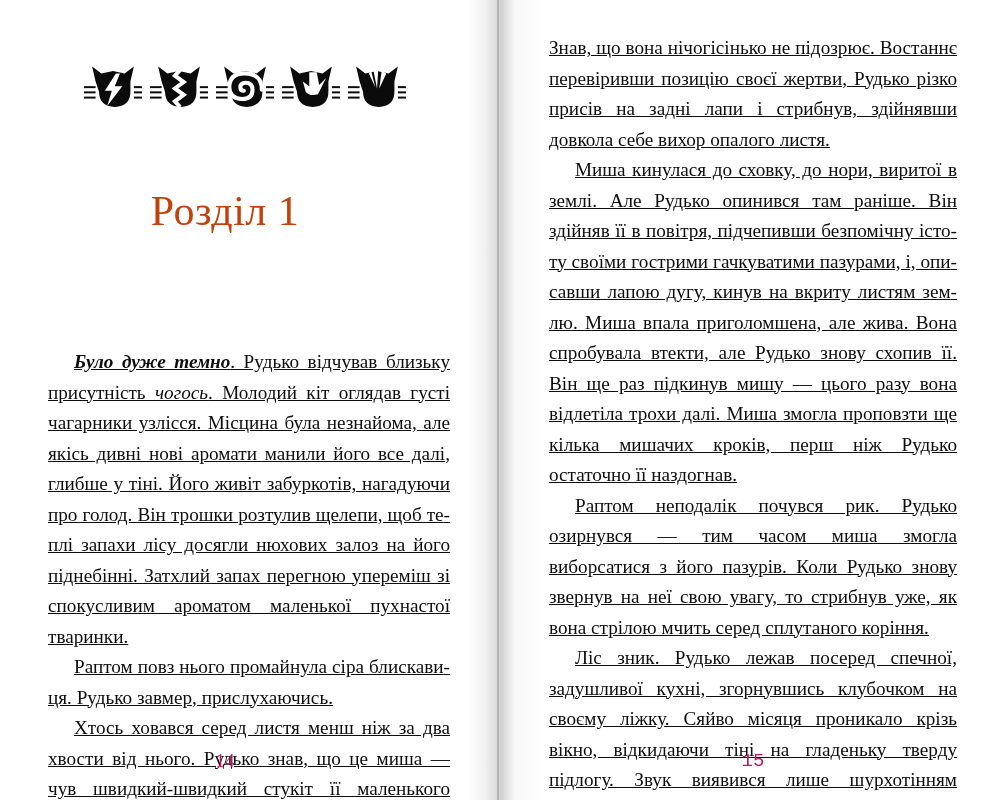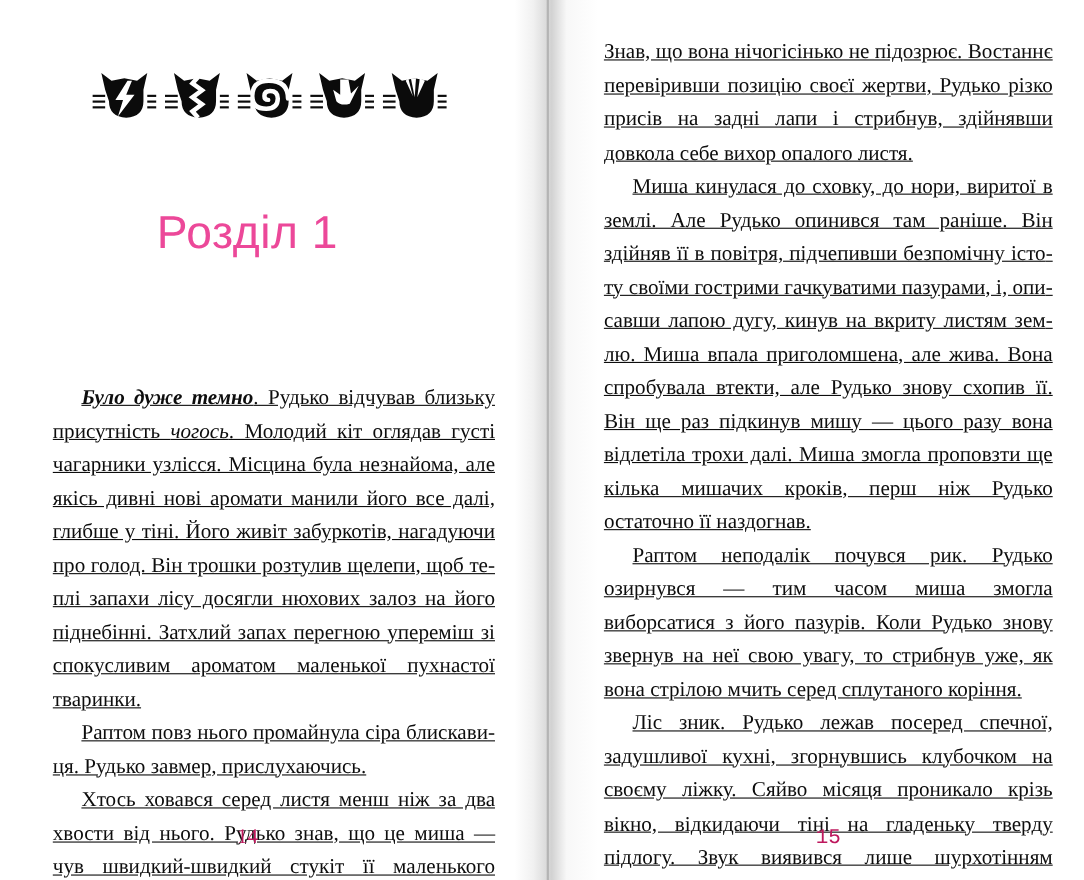--- a/index.html
+++ b/index.html
@@ -73,28 +73,28 @@
   }
   .cat-icon {
     width: 58px;
     height: 60px;
     display: block;
     flex: 0 0 auto;
   }
 
   
   .chapter-title {
-    font-family: Liberation Sans, sans-serif;
+    font-family: Liberation Serif, serif;
     font-size: 42px;
     font-weight: 400;
     letter-spacing: 0.5px;
     text-align: center;
     margin: 72px 0 0 0;
     padding-right: 48px;
-    color: #ec4899;
+    color: #c2410c;
   }
 
   
   .body-col {
     margin-top: 0;
   }
   .page-left .body-col { margin-top: 112px; }
   .page-right .body-col { margin-top: 33px; }
 
   p.para {

